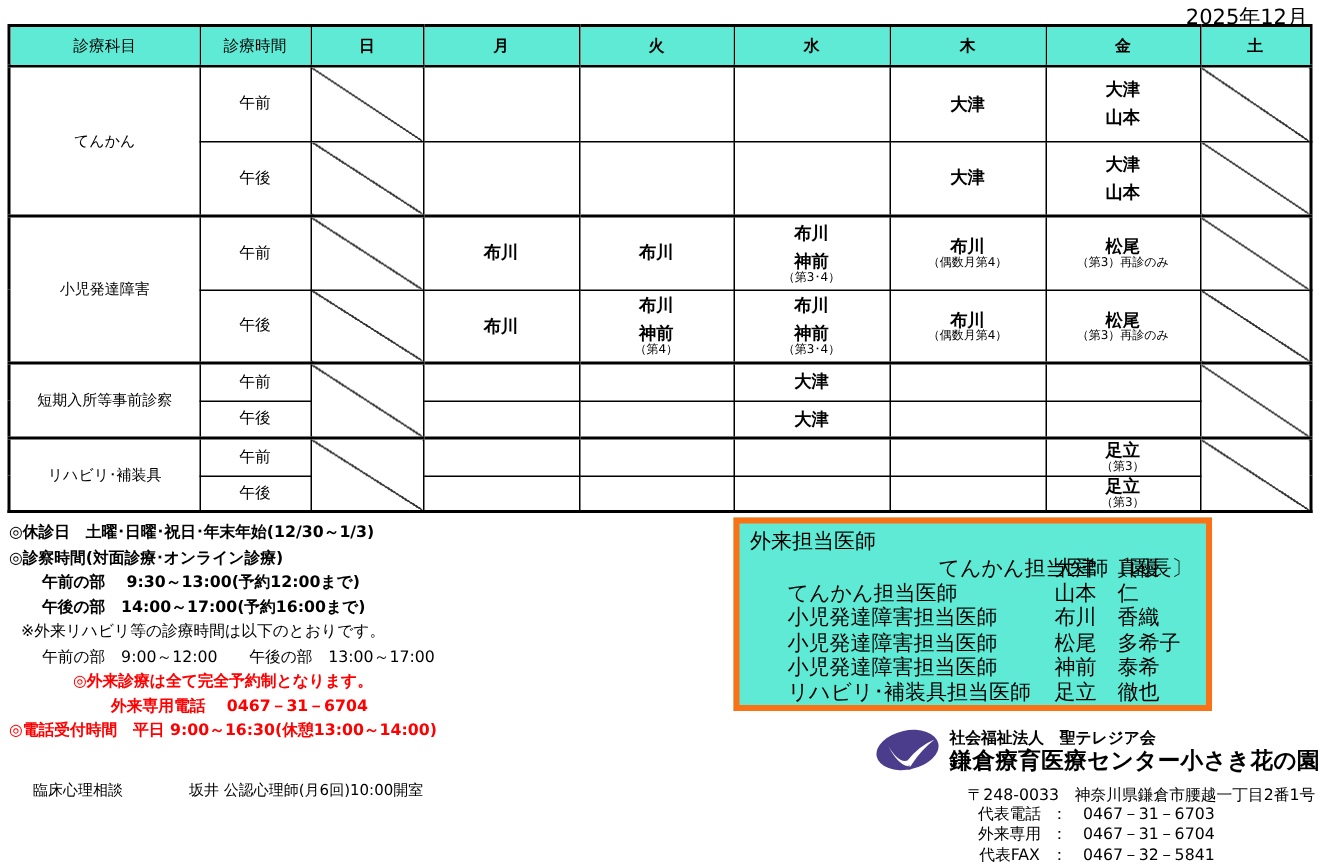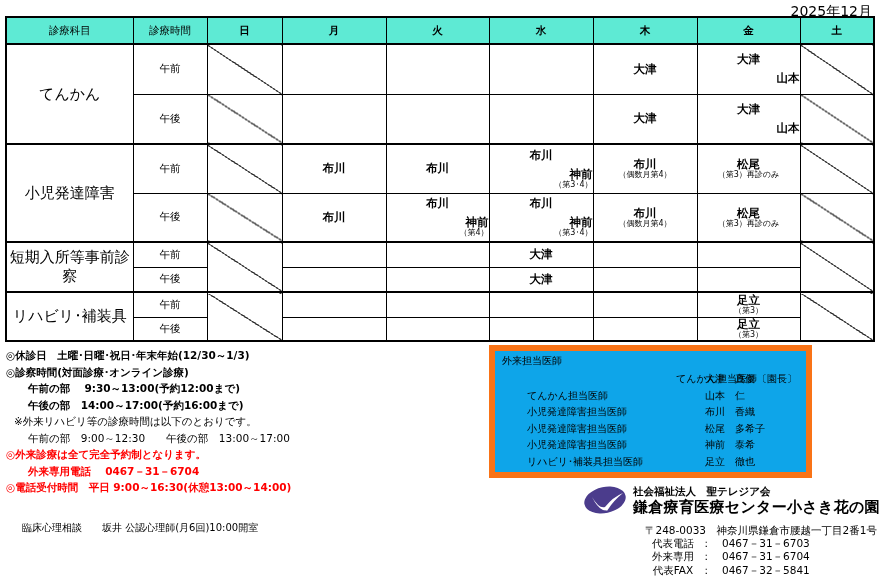--- a/index.html
+++ b/index.html
@@ -4,39 +4,39 @@
 <style>
   html, body { margin:0; padding:0; background:#ffffff; }
   body { width:880px; height:576px; position:relative; overflow:hidden;
          font-family:"DejaVu Sans", "Liberation Sans", sans-serif; color:#000; }
   .month { position:absolute; right:8px; top:3px; font-size:14px; }
   table.sched { position:absolute; left:5px; top:16px; border-collapse:collapse; table-layout:fixed; }
   table.sched td, table.sched th { border:1px solid #000; text-align:center; vertical-align:middle; padding:0; position:relative; }
   table.sched th { background:#5eead4; font-size:10.5px; height:25px; font-weight:normal; border-top:2px solid #000; border-bottom:2px solid #000; }
   table.sched th.day { font-weight:bold; }
   table.sched { border:2px solid #000; }
-  td.dept { font-size:15px; }
+  td.dept { font-size:10px; }
   td.slot { font-size:10.5px;margin-left:43px; }
   td.cell { font-size:11.5px; font-weight:bold; line-height:1.15; }
   .note { display:block; font-size:8px; font-weight:normal; line-height:1; }
   .nm { display:block; }
-  .nm + .nm { margin-top:6px;text-align:right; }
+  .nm + .nm { margin-top:6px; }
   .diag { background:linear-gradient(to top right, transparent calc(50% - 0.6px), #333 calc(50% - 0.6px), #333 calc(50% + 0.6px), transparent calc(50% + 0.6px)); }
   tr.rt td { border-top:2px solid #000; }
   .info { position:absolute; left:6px; top:347px; font-size:10.5px; font-weight:bold; line-height:16.5px; }
   .info .ind { padding-left:22px; }
   .info .ind2 { padding-left:8px; font-weight:normal; }
-  .info .red { color:#ff0000; }
-  .docs { position:absolute; left:489px; top:345px; width:311px; height:121px; background:#0ea5e9; border:6px solid #f97316; font-size:10px; }
+  .info .red { color:#ff0000;text-align:center; }
+  .docs { position:absolute; left:489px; top:345px; width:311px; height:121px; background:#5eead4; border:4px solid #f97316; font-size:14px; }
   .docs .hd { position:absolute; left:7px; top:3px; }
   .docs .row { position:absolute; left:32px; width:270px; }
   .docs .row .r { position:absolute; left:178px; white-space:nowrap; }
   .other { position:absolute; left:6px; top:521px; font-size:10px; line-height:13px; }
   .other .line { padding-left:16px; white-space:nowrap; }
-  .other .lbl { display:inline-block; width:80px; }
+  .other .lbl { display:inline-block; width:104px; }
   .org { position:absolute; left:583px; top:485px; }
   .logo { position:absolute; left:0; top:0; width:44px; height:30px; }
   .org .corp { position:absolute; left:50px; top:0px; font-size:10.5px; font-weight:bold; white-space:nowrap; }
   .org .name { position:absolute; left:50px; top:13px; font-size:15px; font-weight:bold; white-space:nowrap; letter-spacing:0.3px; }
   .addr { position:absolute; left:645px; top:524px; font-size:10.5px; line-height:13.2px; white-space:nowrap; }
   .addr .k { display:inline-block; width:56px;text-align:center; }
 </style>
 </head>
 <body>
 
@@ -191,21 +191,21 @@
       </tr>
     </tbody>
 </table>
 
 <div class="info">
   <div>◎休診日　土曜･日曜･祝日･年末年始(12/30～1/3)</div>
   <div>◎診察時間(対面診療･オンライン診療)</div>
   <div class="ind">午前の部　 9:30～13:00(予約12:00まで)</div>
   <div class="ind">午後の部　14:00～17:00(予約16:00まで)</div>
   <div class="ind2">※外来リハビリ等の診療時間は以下のとおりです。</div>
-  <div class="ind2" style="padding-left:22px">午前の部　9:00～12:30　　午後の部　13:00～17:00</div>
+  <div class="ind2" style="padding-left:22px">午前の部　9:00～12:00　　午後の部　13:00～17:00</div>
   <div class="red">◎外来診療は全て完全予約制となります。</div>
   <div class="red ind">外来専用電話　 0467－31－6704</div>
   <div class="red">◎電話受付時間　平日 9:00～16:30(休憩13:00～14:00)</div>
 </div>
 
 <div class="docs">
   <div class="hd">外来担当医師</div>
   <div id="docrows">
       <div class="row" style="top: 21px; text-align: right;"><span>てんかん担当医師〔園長〕</span><span class="r">大津　真優</span></div>
       <div class="row" style="top: 37.5px;"><span>てんかん担当医師</span><span class="r">山本　仁</span></div>

